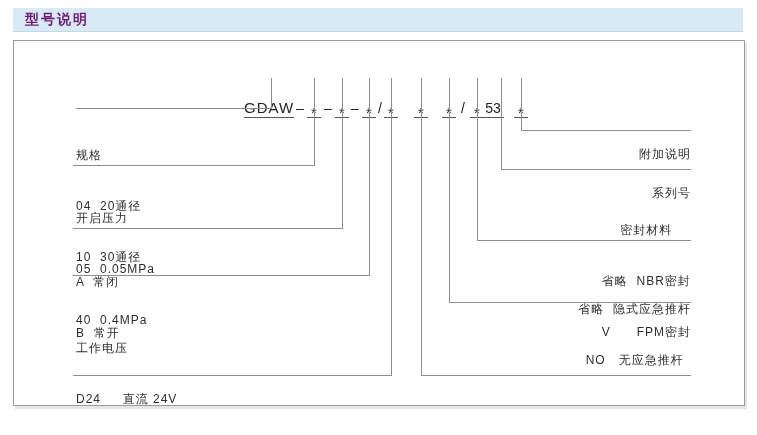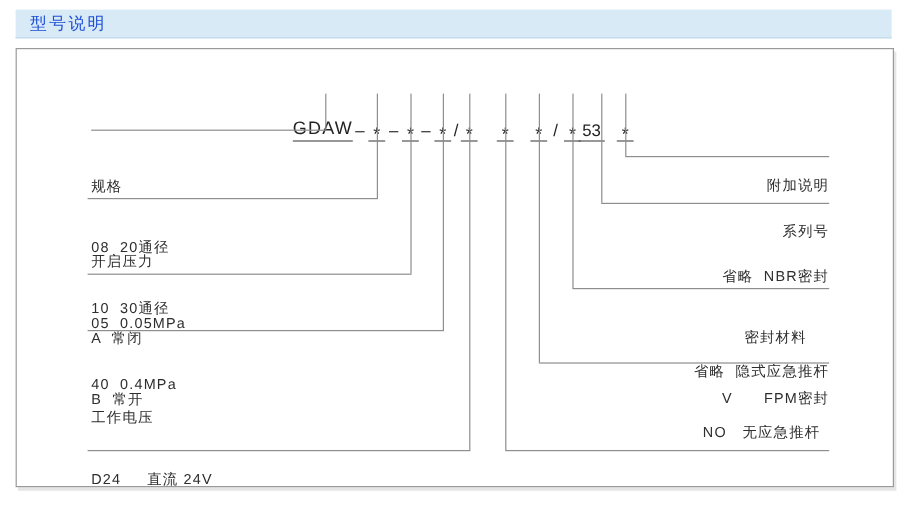--- a/index.html
+++ b/index.html
@@ -7,21 +7,21 @@
     position:relative;width:757px;height:435px;overflow:hidden;
     font-family:"Liberation Sans","DejaVu Sans",sans-serif;
     background:#ffffff;color:#2e2e2e;
   }
   .header-bar{
     position:absolute;left:13px;top:8px;width:730px;height:23px;
     background:#d7eaf6;border-bottom:1px solid #c3d9e9;
   }
   .header-bar .title{
     display:block;padding-left:12px;line-height:23px;
-    font-size:14px;font-weight:normal;color:#1d4ed8;letter-spacing:2px;
+    font-size:14px;font-weight:bold;color:#701a75;letter-spacing:2px;
   }
   .diagram-box{
     position:absolute;left:13px;top:40px;width:730px;height:364px;
     background:#ffffff;border:1px solid #9a9a9a;
     box-shadow:2px 3px 0 rgba(0,0,0,0.10);
   }
   
   .tok{
     position:absolute;top:58px;height:18px;line-height:18px;
     text-align:center;font-size:14px;color:#222;white-space:pre;
@@ -81,21 +81,21 @@
     <div class="hline" style="left:59px;top:334px;width:319px"></div>
     <div class="hline" style="left:407px;top:334px;width:270px"></div>
     <div class="hline" style="left:435px;top:261px;width:242px"></div>
     <div class="hline" style="left:463px;top:199px;width:214px"></div>
     <div class="hline" style="left:487px;top:128px;width:190px"></div>
     <div class="hline" style="left:507px;top:89px;width:170px"></div>
 
 
     <div class="lgroup" style="left:62px;top:72px">
       <div>规格</div>
-      <div>08  20通径</div>
+      <div>04  20通径</div>
       <div>10  30通径</div>
     </div>
 
     <div class="lgroup" style="left:62px;top:135px">
       <div>开启压力</div>
       <div>05  0.05MPa</div>
       <div>40  0.4MPa</div>
     </div>
 
     <div class="lgroup" style="left:62px;top:199px">
@@ -112,22 +112,22 @@
 
     <div class="rgroup" style="right:53px;top:71px">
       <div>附加说明</div>
     </div>
 
     <div class="rgroup" style="right:53px;top:110px">
       <div>系列号</div>
     </div>
 
     <div class="rgroup" style="right:53px;top:147px">
+      <div>密封材料</div>
       <div>省略  NBR密封</div>
-      <div>密封材料</div>
       <div>V      FPM密封</div>
     </div>
 
     <div class="rgroup" style="right:53px;top:226px">
       <div>省略  隐式应急推杆</div>
       <div>NO   无应急推杆</div>
     </div>
 
     <div class="rgroup" style="right:53px;top:282px">
       

